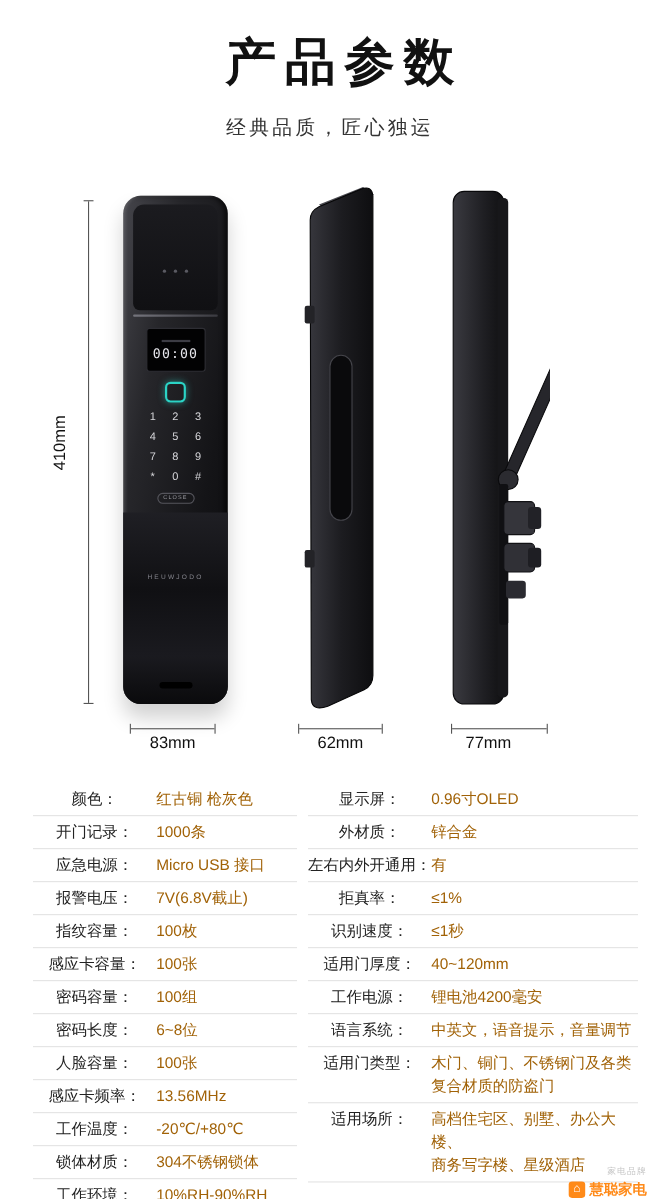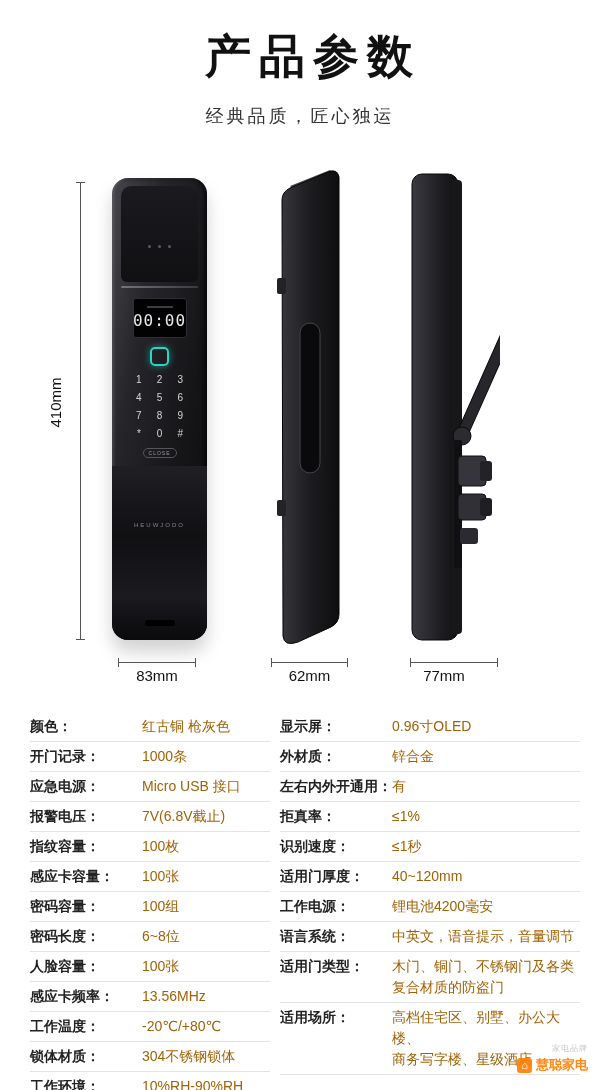--- a/index.html
+++ b/index.html
@@ -32,21 +32,21 @@
     background:linear-gradient(100deg,#46464c 0%,#26262a 30%,#141417 70%,#0c0c0e 100%);
     box-shadow: inset 2px 0 3px rgba(255,255,255,.14), inset -3px 0 5px rgba(0,0,0,.65), 0 12px 18px rgba(0,0,0,.18);
     padding:8px 9px; display:flex; flex-direction:column; }
   .lf-top { height:96px; background:linear-gradient(180deg,#1b1b1f,#101013); border-radius:10px 10px 6px 6px; position:relative; }
   .lf-dots { position:absolute; bottom:34px; left:0; right:0; display:flex; justify-content:center; gap:7px; }
   .lf-dots i { width:3px; height:3px; border-radius:50%; background:#5a5a62; }
   .lf-divider { height:2px; margin:4px 0; background:linear-gradient(90deg,#74747c,#3a3a40); border-radius:1px; }
   .lf-screen { width:54px; height:40px; margin:6px auto 0; background:#020203; border:1px solid #2e2e34; border-radius:3px;
                display:flex; flex-direction:column; align-items:center; justify-content:center; gap:3px; }
   .lf-screen-date { width:26px; height:2px; background:#3c3c44; }
-  .lf-screen-time { color:#e8e8ee; font-size:16px; font-family:"DejaVu Sans Mono",monospace; letter-spacing:1px; }
+  .lf-screen-time { color:#e8e8ee; font-size:12px; font-family:"DejaVu Sans Mono",monospace; letter-spacing:1px; }
   .lf-finger { width:19px; height:19px; margin:9px auto 2px; border:2px solid #2bd4c6; border-radius:5px;
                box-shadow:0 0 7px rgba(43,212,198,.55); }
   .lf-keypad { display:grid; grid-template-columns:repeat(3,1fr); width:62px; margin:7px auto 0; row-gap:8px; }
   .lf-key { color:#d6d6da; font-size:10px; text-align:center; line-height:1; }
   .lf-close { width:34px; height:10px; margin:9px auto 0; border:1px solid #55555c; border-radius:5px;
               color:#9a9aa0; font-size:5px; line-height:8px; text-align:center; letter-spacing:1px; }
   .lf-lower { flex:1; margin:8px -9px -8px; border-radius:0 0 16px 16px;
               background:linear-gradient(180deg,#1f1f24 0%,#101013 40%,#1a1a1f 75%,#0a0a0c 100%);
               display:flex; flex-direction:column; align-items:center; padding-top:56px; }
   .lf-brand { color:#84848c; font-size:6px; letter-spacing:2px; }
@@ -54,28 +54,28 @@
 
   .lock-side { position:absolute; left:270px; top:2px; }
   .lock-back { position:absolute; left:402px; top:2px; }
 
   
   .spec-table { display:flex; margin:26px 20px 0 30px; }
   .spec-col-left { width:240px; }
   .spec-col-right { width:300px; margin-left:10px; }
   .spec-row { display:flex; align-items:flex-start; min-height:29px; padding:4px 0;
               border-bottom:1px solid #e3e3e3; font-size:14px; line-height:21px; color:#2b2b2b; }
-  .spec-label { display:inline-block; text-align:left; flex:0 0 auto; color:#222;font-weight:bold; }
+  .spec-label { display:inline-block; text-align:center; flex:0 0 auto; color:#222; }
   .spec-col-left .spec-label { width:112px; }
   .spec-col-right .spec-label { width:112px; }
   .spec-label::after { content:"："; }
   .spec-value { flex:1; white-space:pre-line; color:#a16207; }
 
   
-  .watermark { position:absolute; right:12px; bottom:16px; text-align:right; opacity:.9; }
+  .watermark { position:absolute; right:12px; bottom:0; text-align:right; opacity:.9; }
   .watermark .wm1 { font-size:8px; color:#c0c0c0; letter-spacing:1px; }
   .watermark .wm2 { display:flex; align-items:center; gap:4px; justify-content:flex-end; margin-top:2px; }
   .watermark .wm-icon { display:inline-flex; width:15px; height:15px; background:#ff7e00; border-radius:3px;
                         color:#fff; font-size:11px; align-items:center; justify-content:center; }
   .watermark .wm-text { font-size:13px; font-weight:bold; color:#ff7e00; }
 </style>
 </head>
 <body>
 
 <div class="page">

